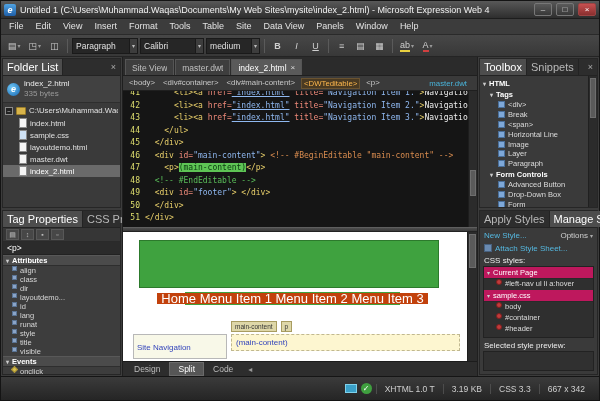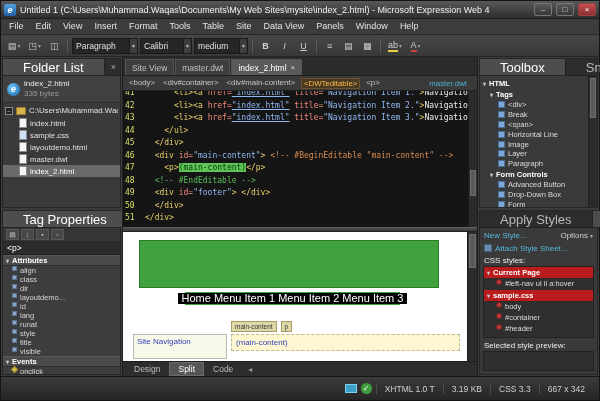--- a/index.html
+++ b/index.html
@@ -18,31 +18,31 @@
 
 .toolbar{height:22px;flex:none;display:flex;align-items:center;gap:2px;background:linear-gradient(#474747,#383838);border-bottom:1px solid #242424;padding:0 4px}
 .tb-btn{height:17px;min-width:17px;display:flex;align-items:center;justify-content:center;gap:1px;color:#cfcfcf;font-size:9px;padding:0 2px;border:1px solid transparent}
 .tb-btn .mini-arrow{font-size:6px;color:#999}
 .tb-btn.b{font-weight:bold}.tb-btn.i{font-style:italic}.tb-btn.u{text-decoration:underline}
 .glyph-bar{border-bottom:2px solid #d04040;line-height:10px}
 .glyph-bar.y{border-color:#e8d040}
 .tb-sep{width:1px;height:14px;background:#2a2a2a;border-right:1px solid #5a5a5a;margin:0 2px}
 .combo{height:16px;display:flex;align-items:center;background:#262626;border:1px solid #1a1a1a;color:#e0e0e0;padding:0 0 0 3px;gap:3px;font-size:8.5px}
 .combo .arrow{margin-left:auto;font-size:6px;color:#bbb;background:#3d3d3d;height:100%;display:flex;align-items:center;padding:0 2px;border-left:1px solid #1a1a1a}
-.combo.w-style{width:66px}.combo.w-font{width:52px}.combo.w-size{width:54px}
+.combo.w-style{width:66px}.combo.w-font{width:64px}.combo.w-size{width:54px}
 
 .main{flex:1;display:flex;min-height:0}
 .col{display:flex;flex-direction:column;min-width:0}
 .col.left,.col.right{width:121px;flex:none;background:#3c3c3c;padding:1px}
 .col.center{flex:1;background:#303030;border-left:1px solid #1f1f1f;border-right:1px solid #1f1f1f}
 .panel{display:flex;flex-direction:column;border:1px solid #262626;background:#3a3a3a;min-height:0}
 .panel.top{height:150px;flex:none;margin-bottom:2px}
 .panel.bottom{flex:1}
 .panel-header{height:17px;flex:none;display:flex;align-items:stretch;background:#2d2d2d;border-bottom:1px solid #232323}
-.ptab{display:flex;align-items:center;padding:0 20px;color:#b8b8b8;font-size:13px;border-right:1px solid #232323;white-space:nowrap}
+.ptab{display:flex;align-items:center;padding:0 4px;color:#b8b8b8;font-size:11px;border-right:1px solid #232323;white-space:nowrap}
 .ptab.active{background:#4d4d4d;color:#fff}
 .panel-x{margin-left:auto;display:flex;align-items:center;padding:0 4px;color:#aaa;font-size:9px}
 
 .fl-preview{display:flex;gap:4px;padding:3px 4px;align-items:center;border-bottom:1px solid #2e2e2e;background:#414141}
 .ie-icon{width:13px;height:13px;flex:none;border-radius:50%;background:radial-gradient(circle at 35% 35%,#6ec6f5,#1565b0);color:#fff;font-weight:bold;font-style:italic;font-size:9px;display:flex;align-items:center;justify-content:center}
 .fl-meta{font-size:8px;line-height:10px;color:#ececec;overflow:hidden;white-space:nowrap}
 .fl-meta .dim{color:#9a9a9a}
 .tree-root{display:flex;align-items:center;gap:3px;padding:3px 2px 2px;color:#e0e0e0;font-size:7.8px;white-space:nowrap;overflow:hidden}
 .expander{width:8px;height:8px;flex:none;border:1px solid #8a8a8a;background:#222;color:#ddd;font-size:6px;line-height:6px;text-align:center}
 .folder-ico{width:10px;height:8px;flex:none;background:#d8b44a;border:1px solid #9a7d2a;border-radius:1px}
@@ -66,33 +66,33 @@
 .doc-tab{height:16px;display:flex;align-items:center;gap:4px;padding:0 6px;background:#3e3e3e;border:1px solid #555;border-bottom:none;color:#c0c0c0;font-size:8.5px;white-space:nowrap}
 .doc-tab.active{background:#5a5a5a;color:#fff}
 .tab-close{color:#ddd;font-size:8px}
 .breadcrumb{height:16px;flex:none;display:flex;align-items:center;gap:4px;background:#3a3a3a;border-top:1px solid #1f1f1f;border-bottom:1px solid #1f1f1f;padding:0 4px;font-size:7.8px}
 .crumb{color:#c8c8c8;padding:0 2px;white-space:nowrap}
 .crumb.active{color:#ffb84d;background:#4a3a22;border:1px solid #6a5330}
 .bc-link{margin-left:auto;color:#49b3d9;padding-right:6px}
 .code-wrap{flex:1;position:relative;background:#151515;overflow:hidden;min-height:0;padding-left:2px}
 #code-lines{font-family:"DejaVu Sans Mono",monospace;font-size:8px;line-height:12.5px;white-space:pre;transform:translateY(-4px)}
 .code-line{display:flex;height:12.5px}
-.line-num{width:20px;flex:none;text-align:left;padding-right:5px;color:#dede6e}
+.line-num{width:20px;flex:none;text-align:right;padding-right:5px;color:#dede6e}
 .line-body{flex:1;overflow:hidden}
 .code-scroll{position:absolute;right:0;top:0;bottom:0;width:9px;background:#2b2b2b;border-left:1px solid #1d1d1d}
 .code-scroll .thumb{position:absolute;left:1px;right:1px;top:58%;height:26px;background:#5a5a5a;border:1px solid #6e6e6e}
 .splitter{height:5px;flex:none;background:linear-gradient(#4e4e4e,#3a3a3a);border-top:1px solid #5e5e5e;border-bottom:1px solid #222}
 .design{flex:none;height:129px;position:relative;background:#fff;overflow:hidden}
 .page{position:absolute;left:2px;top:2px;right:11px;bottom:0;background:#fff}
 .hdr-block{position:absolute;left:14px;top:6px;width:300px;height:48px;background:#3fa23f;border:1px solid #2c7a2c}
 .menu-band{position:absolute;left:60px;top:58px;width:215px;height:13px;background:#3fa23f;display:flex;align-items:center;justify-content:center}
-.menu-text{background:#000000;color:#fff;font-size:11px;padding:0 4px;line-height:11px;white-space:nowrap}
+.menu-text{background:#c2410c;color:#fff;font-size:13px;padding:0 4px;line-height:11px;white-space:nowrap}
 .pills{position:absolute;left:106px;top:87px;display:flex;gap:4px}
 .pill{background:#ded7a8;border:1px solid #a89c60;color:#333;font-size:6.5px;padding:0 3px;line-height:9px;white-space:nowrap}
-.sitenav-box{position:absolute;left:8px;top:100px;width:94px;height:25px;background:#f8f8e8;border:1px solid #b8b8b8;color:#3344bb;font-size:8px;padding:2px 3px}
+.sitenav-box{position:absolute;left:8px;top:100px;width:94px;height:25px;background:#f8f8e8;border:1px solid #b8b8b8;color:#3344bb;font-size:8px;padding:8px 3px}
 .mc-box{position:absolute;left:106px;top:100px;right:6px;height:17px;background:#fdf6d0;border:1px dashed #c0b890;color:#3344bb;font-size:8px;display:flex;align-items:center;padding:0 4px}
 .design-scroll{position:absolute;right:0;top:0;bottom:0;width:10px;background:#2b2b2b;border-left:1px solid #1d1d1d}
 .design-scroll .thumb{position:absolute;left:1px;right:1px;top:2px;height:34px;background:#5a5a5a;border:1px solid #6e6e6e}
 .viewbar{height:15px;flex:none;display:flex;align-items:center;background:#2d2d2d;border-top:1px solid #1c1c1c;padding-left:3px;gap:1px}
 .view-btn{padding:1px 8px;color:#bdbdbd;font-size:8.5px}
 .view-btn.active{background:#565656;color:#fff;border:1px solid #6a6a6a}
 .vb-collapse{margin-left:6px;color:#999;font-size:8px}
 
 .tbx-list{flex:1;overflow:hidden;position:relative;font-size:7.5px;background:#3a3a3a;padding-top:2px}
 .tbx-hdr{height:11px;display:flex;align-items:center;gap:3px;font-weight:bold;color:#fff;padding:0 3px;white-space:nowrap}
@@ -104,21 +104,21 @@
 .tbx-scroll .thumb{position:absolute;left:1px;right:1px;top:2px;height:40px;background:#5a5a5a;border:1px solid #6e6e6e}
 
 .sp-links{height:14px;flex:none;display:flex;align-items:center;padding:0 4px;gap:4px;font-size:8px}
 .sp-link{color:#55b8e0;white-space:nowrap}
 .sp-options{margin-left:auto;color:#cfcfcf;display:flex;gap:2px;align-items:center}
 .sp-options .arrow{font-size:6px;color:#aaa}
 .sp-attach{height:12px;flex:none;display:flex;align-items:center;gap:3px;padding:0 4px;font-size:8px;color:#55b8e0}
 .attach-ico{width:8px;height:8px;background:#6a8ab0;border:1px solid #47617f;flex:none}
 .sp-label{height:12px;flex:none;display:flex;align-items:center;padding:0 4px;font-size:8px;color:#ececec}
 .styles-list{margin:0 3px;background:#2f2f2f;border:1px solid #222;height:72px;overflow:hidden;font-size:7.5px;flex:none}
-.style-group{height:12px;display:flex;align-items:center;gap:3px;padding:0 3px;background:#b91c1c;border-bottom:1px solid #2a2a2a;color:#fff;font-weight:bold}
+.style-group{height:12px;display:flex;align-items:center;gap:3px;padding:0 3px;background:#be185d;border-bottom:1px solid #2a2a2a;color:#fff;font-weight:normal}
 .style-group .exp{font-size:6px;color:#ccc}
 .style-item{height:11px;display:flex;align-items:flex-start;gap:3px;padding-left:12px;color:#dcdcdc}
 .dot{width:6px;height:6px;border-radius:50%;background:#c23b3b;border:1px solid #7e1f1f;flex:none}
 .sp-preview-label{height:12px;flex:none;display:flex;align-items:center;padding:3px 4px 0;font-size:8px;color:#ececec}
 .sp-preview{margin:1px 3px 3px;background:#303030;border:1px solid #222;flex:1}
 
 .statusbar{height:24px;flex:none;display:flex;align-items:center;background:linear-gradient(#3b3b3b,#252525);border-top:1px solid #151515;padding:0 6px;font-size:8.5px;color:#cfcfcf}
 .sb-right{margin-left:auto;display:flex;align-items:center}
 .sb-ico{margin-right:4px;flex:none}
 .sb-ico.monitor{width:12px;height:9px;background:#3aa0c8;border:1px solid #7fd2ec}

